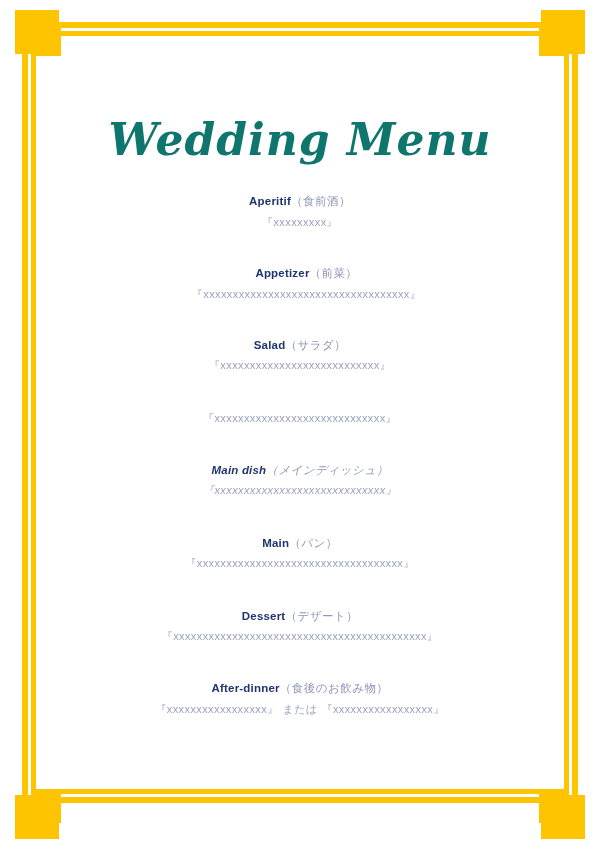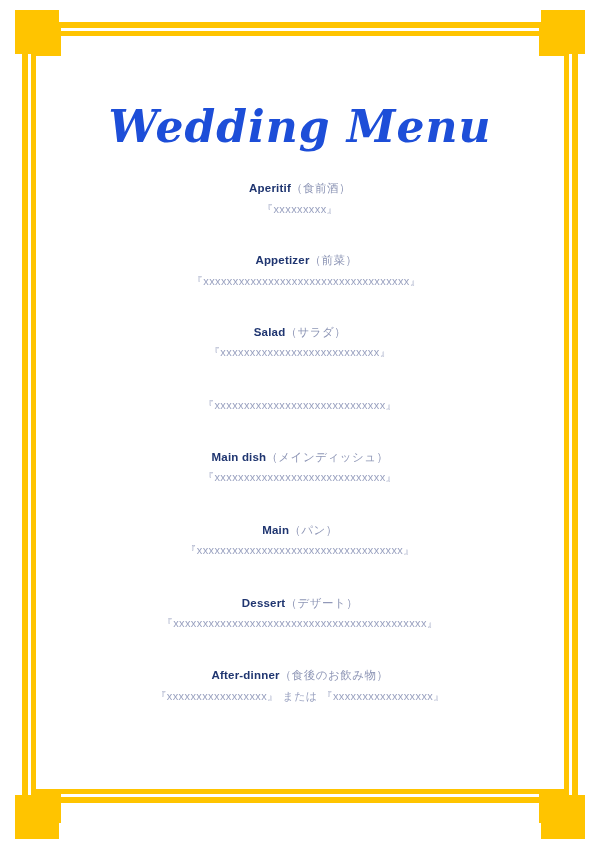--- a/index.html
+++ b/index.html
@@ -65,29 +65,29 @@
   .content {
     position: absolute;
     left: 0;
     top: 0;
     width: 600px;
     height: 849px;
     text-align: center;
   }
 
   .menu-title {
-    margin: 0;
+    margin: 13px;
     padding-top: 104px;
     font-family: "DejaVu Serif", "Liberation Serif", serif;
     font-style: italic;
     font-weight: bold;
     font-size: 44px;
     line-height: 1.05;
     letter-spacing: 1px;
-    color: #1d4ed8;
+    color: #0f766e;
   }
 
   .course-list {
     margin: 0;
     padding: 0;
     list-style: none;
   }
 
   .course {
     margin: 0;
@@ -176,21 +176,21 @@
         <p class="course-heading">
           <span class="course-name">Salad</span><span class="course-jp">（サラダ）</span>
         </p>
         <p class="course-value">『xxxxxxxxxxxxxxxxxxxxxxxxxxx』</p>
       </li>
 
       <li class="course" style="margin-top:38px;">
         <p class="course-value">『xxxxxxxxxxxxxxxxxxxxxxxxxxxxx』</p>
       </li>
 
-      <li class="course" style="margin-top:38px;">
+      <li class="course" style="margin-top:38px;font-style:italic;">
         <p class="course-heading">
           <span class="course-name">Main dish</span><span class="course-jp">（メインディッシュ）</span>
         </p>
         <p class="course-value">『xxxxxxxxxxxxxxxxxxxxxxxxxxxxx』</p>
       </li>
 
       <li class="course" style="margin-top:38px;">
         <p class="course-heading">
           <span class="course-name">Main</span><span class="course-jp">（パン）</span>
         </p>

